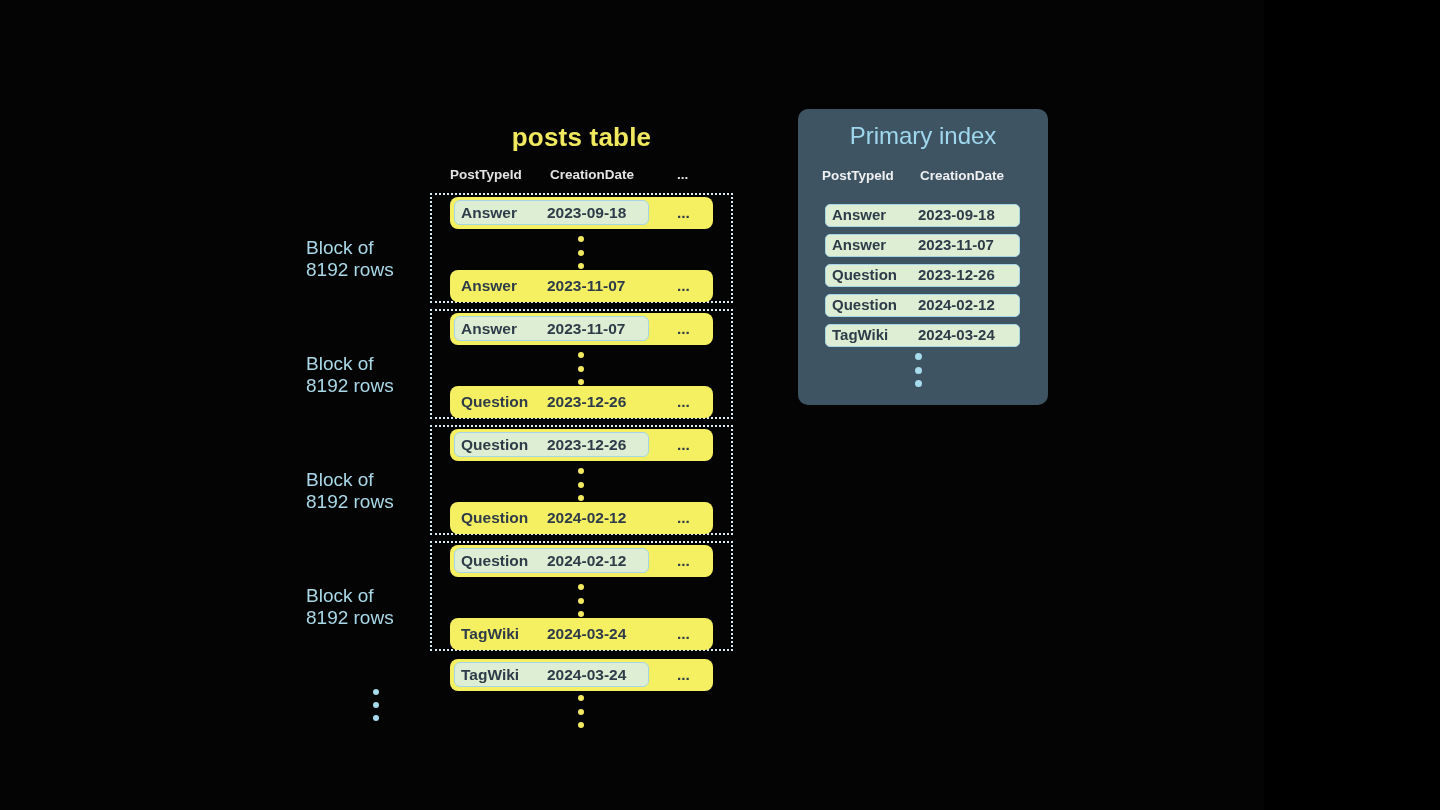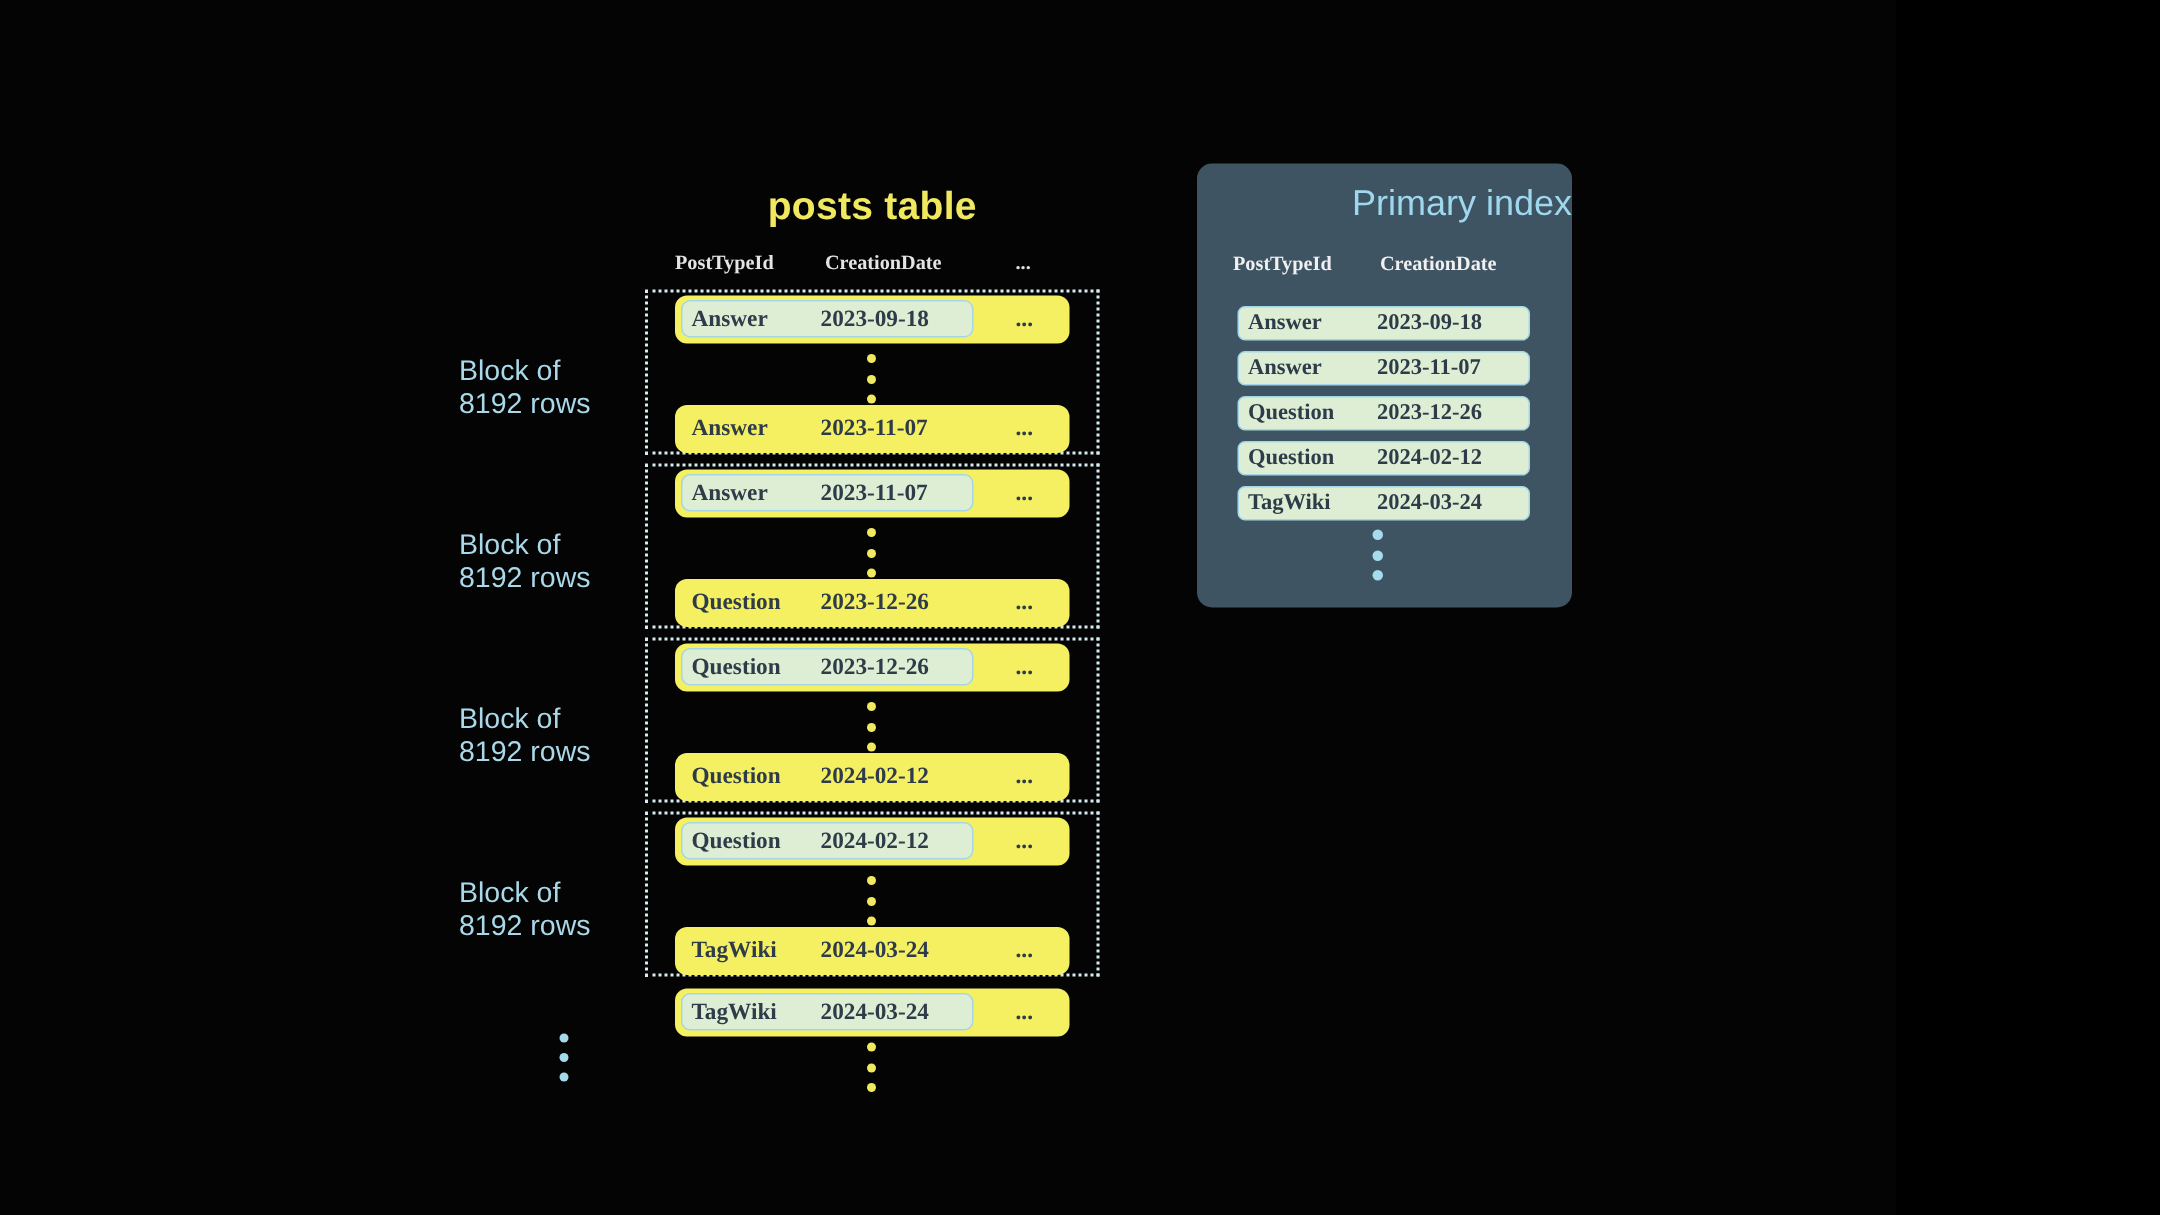--- a/index.html
+++ b/index.html
@@ -1,20 +1,20 @@
 <!DOCTYPE html>
 <html><head>
 <meta charset="utf-8">
 <style>
   html,body{margin:0;padding:0;background:#000;}
   .canvas{
     position:relative;width:1264px;height:810px;background:#040404;
     overflow:hidden;font-family:"Liberation Sans",sans-serif;
   }
-  .mono{font-family:Liberation Serif, serif;}
+  .mono{font-family:Liberation Sans, sans-serif;}
 
   
   .pt-title{
     position:absolute;left:430px;top:122px;width:303px;text-align:center;
     color:#f0e95f;font-size:26px;font-weight:600;letter-spacing:.2px;
   }
   .pt-header{position:absolute;top:167px;color:#e4e4e4;font-size:13.5px;font-weight:700;}
   .pt-h1{left:450px;} .pt-h2{left:550px;} .pt-h3{left:677px;}
 
   .block{
@@ -46,21 +46,21 @@
   .dot-y{width:6px;height:6px;background:#f1e95f;}
   .dot-b{width:6px;height:6px;background:#a6d9e9;}
   .block .dot{left:146px;}
 
   
   .panel{
     position:absolute;left:798px;top:109px;width:250px;height:296px;
     background:#3e5463;border-radius:10px;
   }
   .panel-title{
-    position:absolute;top:13px;left:0;width:100%;text-align:right;
+    position:absolute;top:13px;left:0;width:100%;text-align:center;
     color:#9fd8ee;font-size:24px;font-weight:500;
   }
   .pi-header{position:absolute;top:59px;color:#f0f0f0;font-size:13.5px;font-weight:700;}
   .pi-h1{left:24px;} .pi-h2{left:122px;}
   .pill{
     position:absolute;left:27px;width:195px;height:23px;box-sizing:border-box;
     background:#ddeed4;border:1.5px solid #a5d6e6;border-radius:5px;
   }
   .pill span{
     position:absolute;top:0;line-height:20px;font-size:15px;font-weight:700;

